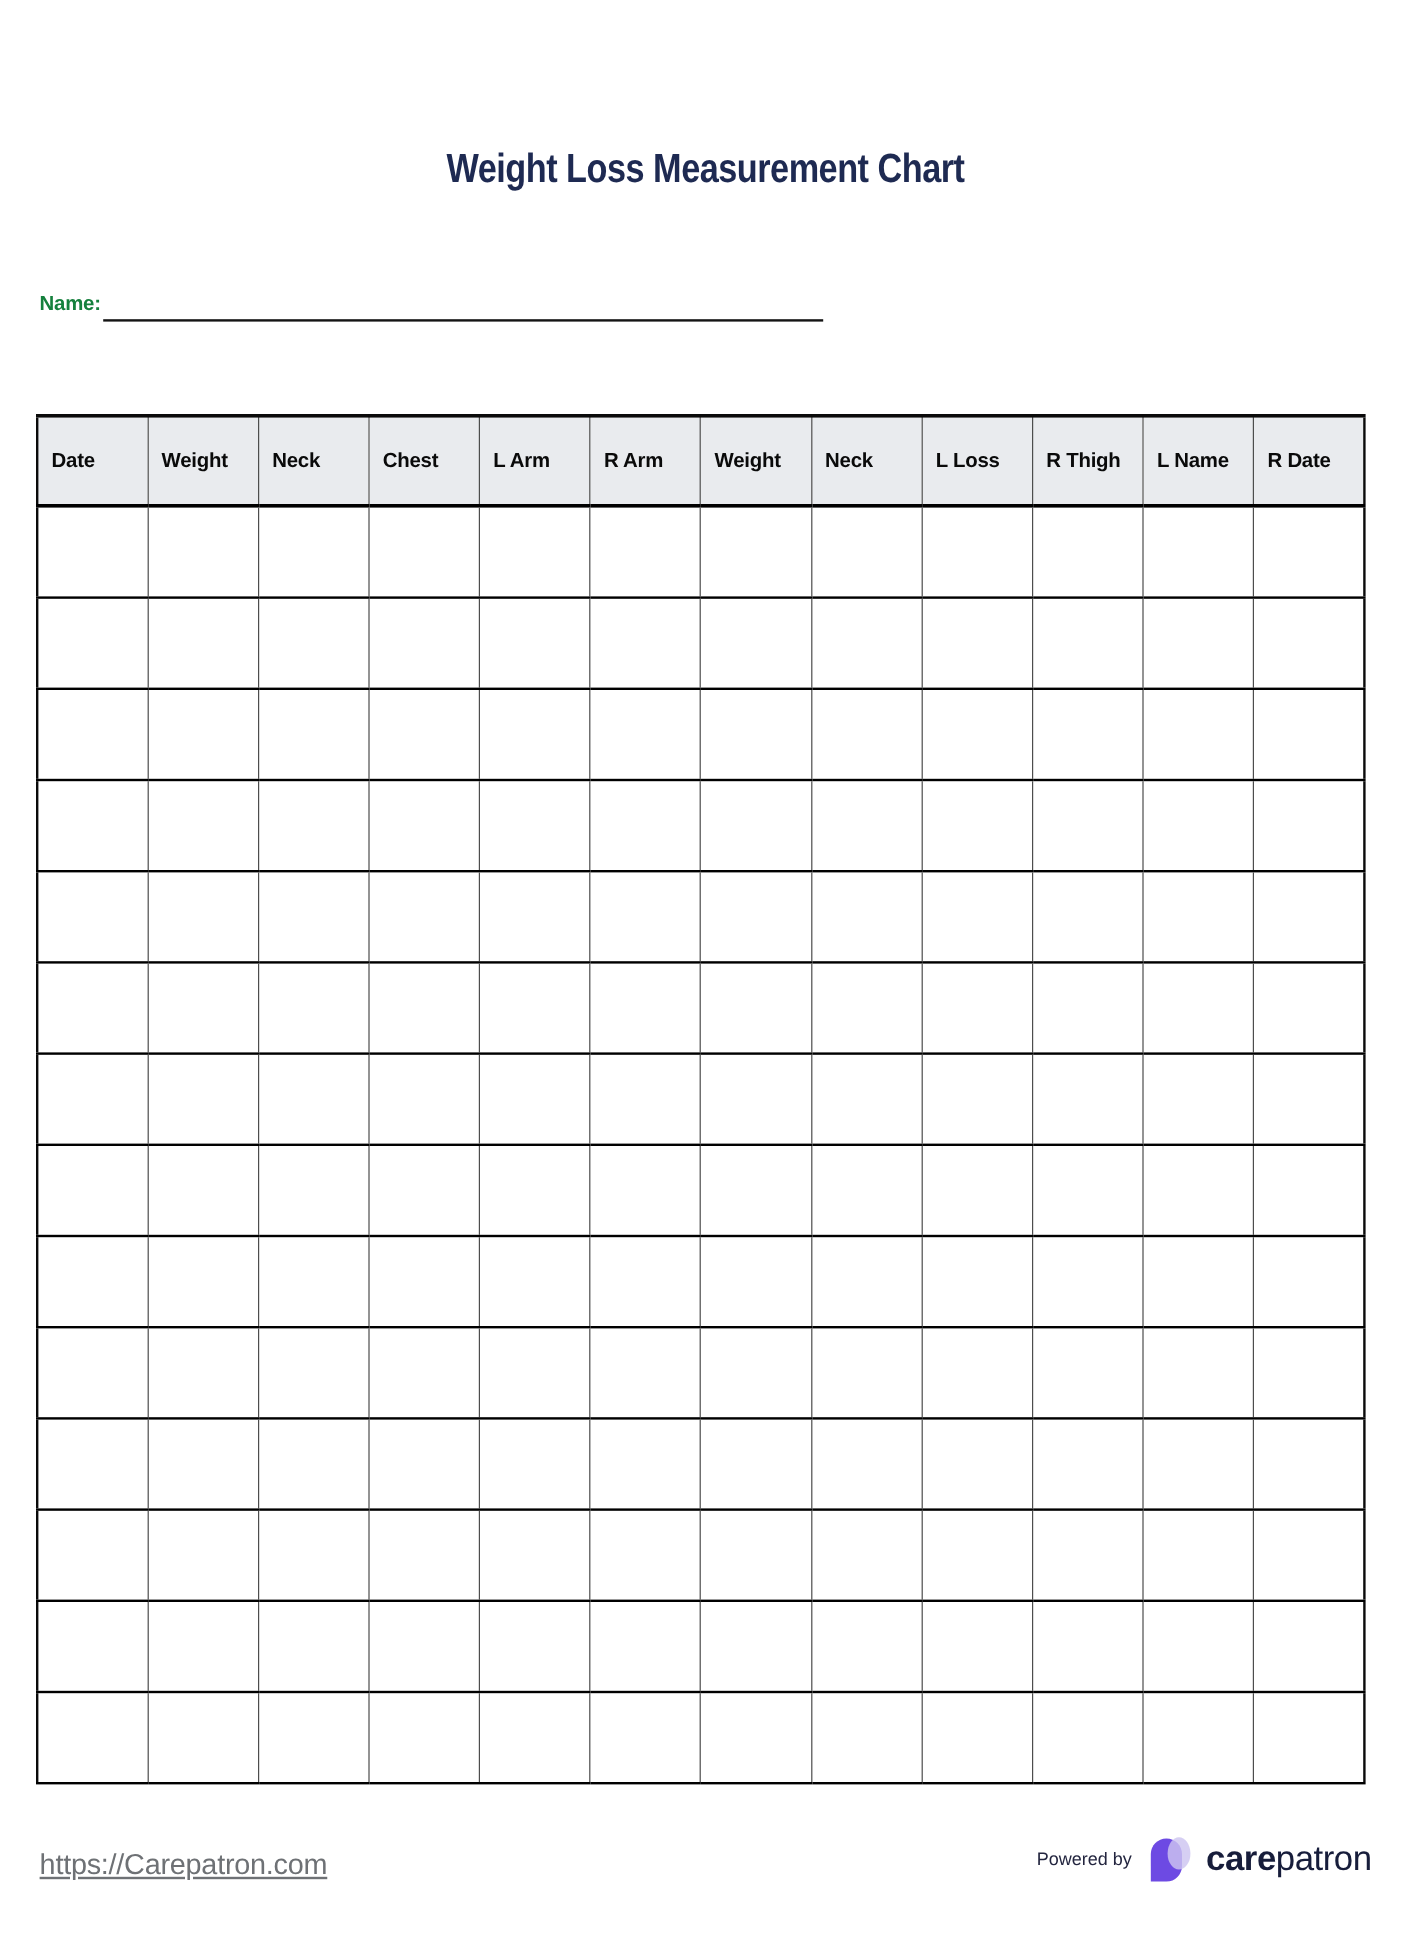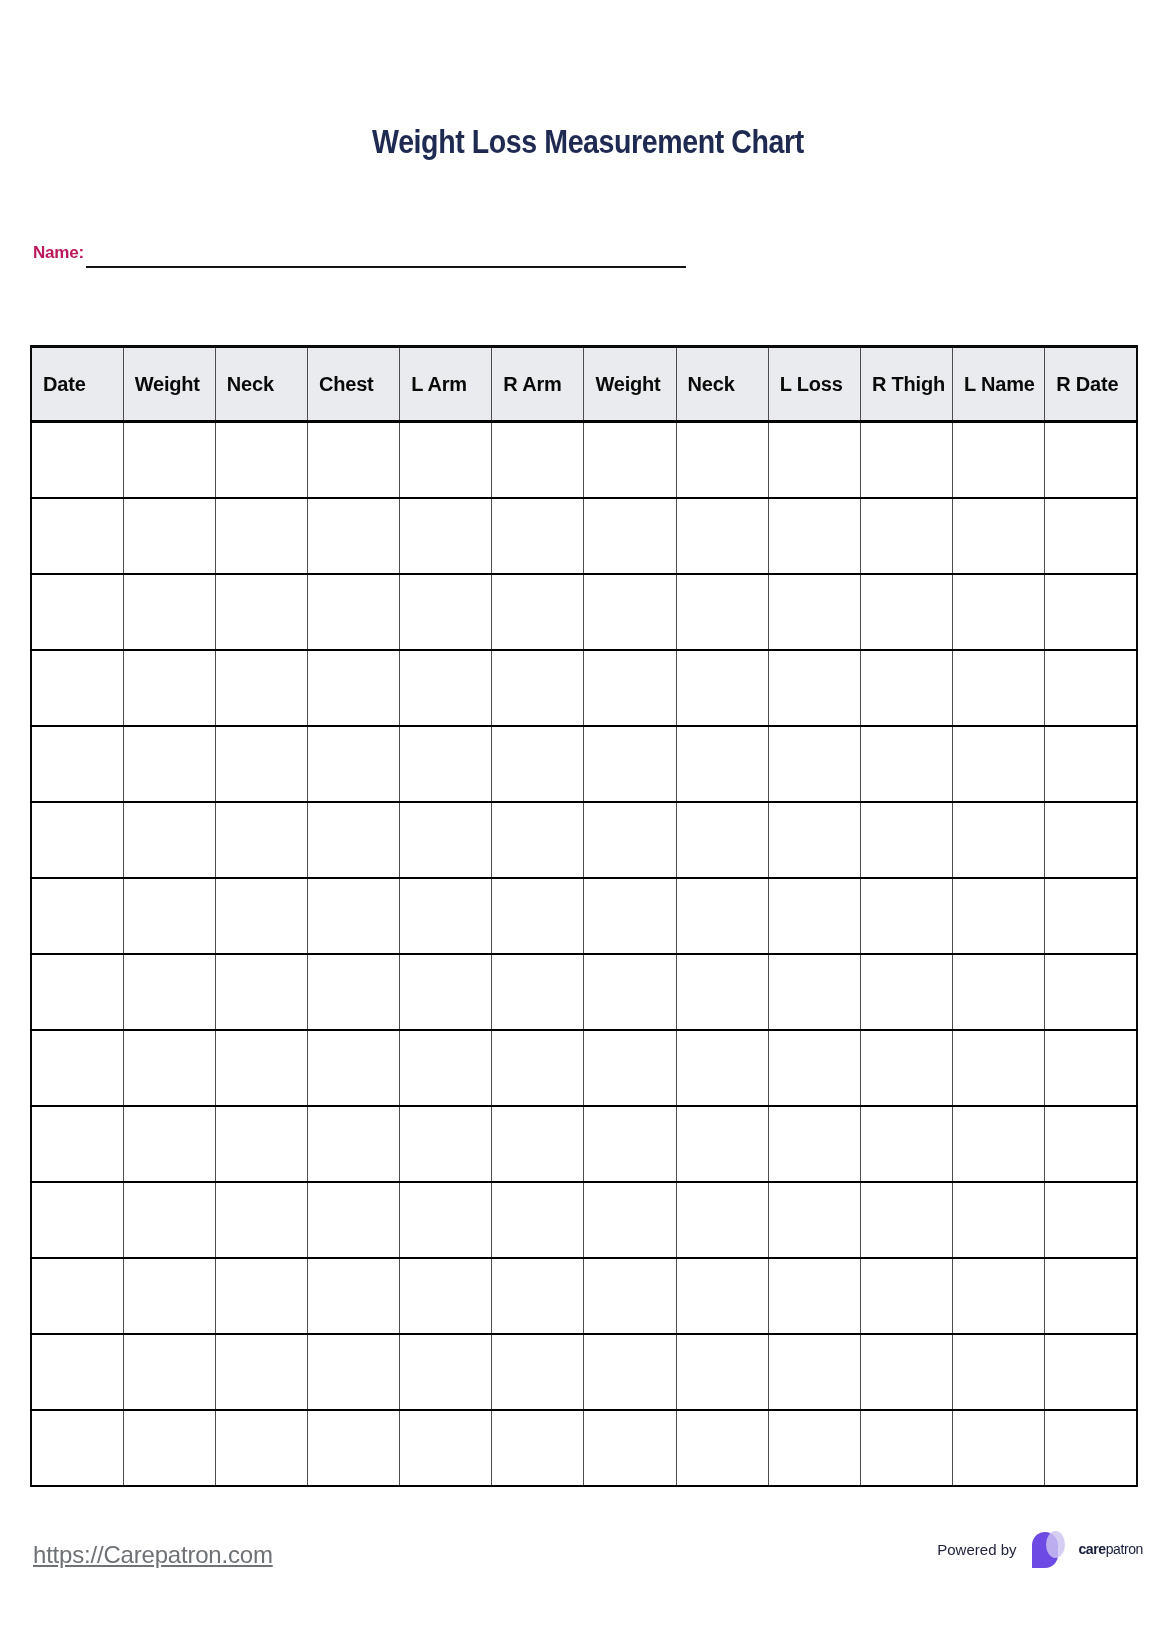--- a/index.html
+++ b/index.html
@@ -29,42 +29,42 @@
     display:inline-block;
     font-size:34px;font-weight:700;
     color:var(--title-navy,#1e2a52);
     letter-spacing:-0.5px;
     transform:scaleX(0.84);
     white-space:nowrap;
   }
   
   .name-label{
     position:absolute;left:33px;top:243px;
-    font-size:17px;font-weight:700;color:#be185d;
+    font-size:17px;font-weight:700;color:#15803d;
     letter-spacing:-0.2px;
   }
   .name-line{
     position:absolute;left:86px;top:249px;
     width:600px;height:17px;
     border-bottom:2px solid #141414;
   }
   
   .measure-table{
     position:absolute;left:30px;top:345px;
     width:1108px;
     border-collapse:collapse;table-layout:fixed;
     border:2px solid #0a0a0a;
     border-top-width:3px;
   }
   .measure-table thead th{
     height:72px;
     background:var(--header-row-bg,#e9ebee);
     border-bottom:3px solid #000000;
     border-left:1px solid var(--grid-vertical,#4d4d4d);
-    font-size:20px;font-weight:700;color:#0a0a0a;
+    font-size:17px;font-weight:700;color:#0a0a0a;
     text-align:left;vertical-align:middle;
     padding:0 2px 0 11px;
     letter-spacing:-0.2px;
     white-space:nowrap;overflow:hidden;
   }
   .measure-table thead th:first-child{border-left:none;}
   .measure-table tbody td{
     height:72px;
     background:#ffffff;
     border-left:1px solid var(--grid-vertical,#4d4d4d);
@@ -84,21 +84,21 @@
     position:absolute;right:33px;top:1526px;
     height:46px;
     display:flex;align-items:center;gap:8px;
   }
   .powered-label{
     font-size:15px;color:#23253f;
     white-space:nowrap;
   }
   .brand-logo{display:block;}
   .brand-wordmark{
-    font-size:14px;color:var(--brand-text,#171d3b);
+    font-size:29px;color:var(--brand-text,#171d3b);
     letter-spacing:-0.4px;white-space:nowrap;
   }
   .brand-wordmark .bold{font-weight:700;}
   .brand-wordmark .regular{font-weight:400;}
 </style>
 </head>
 <body>
 
 <div class="page">
 

